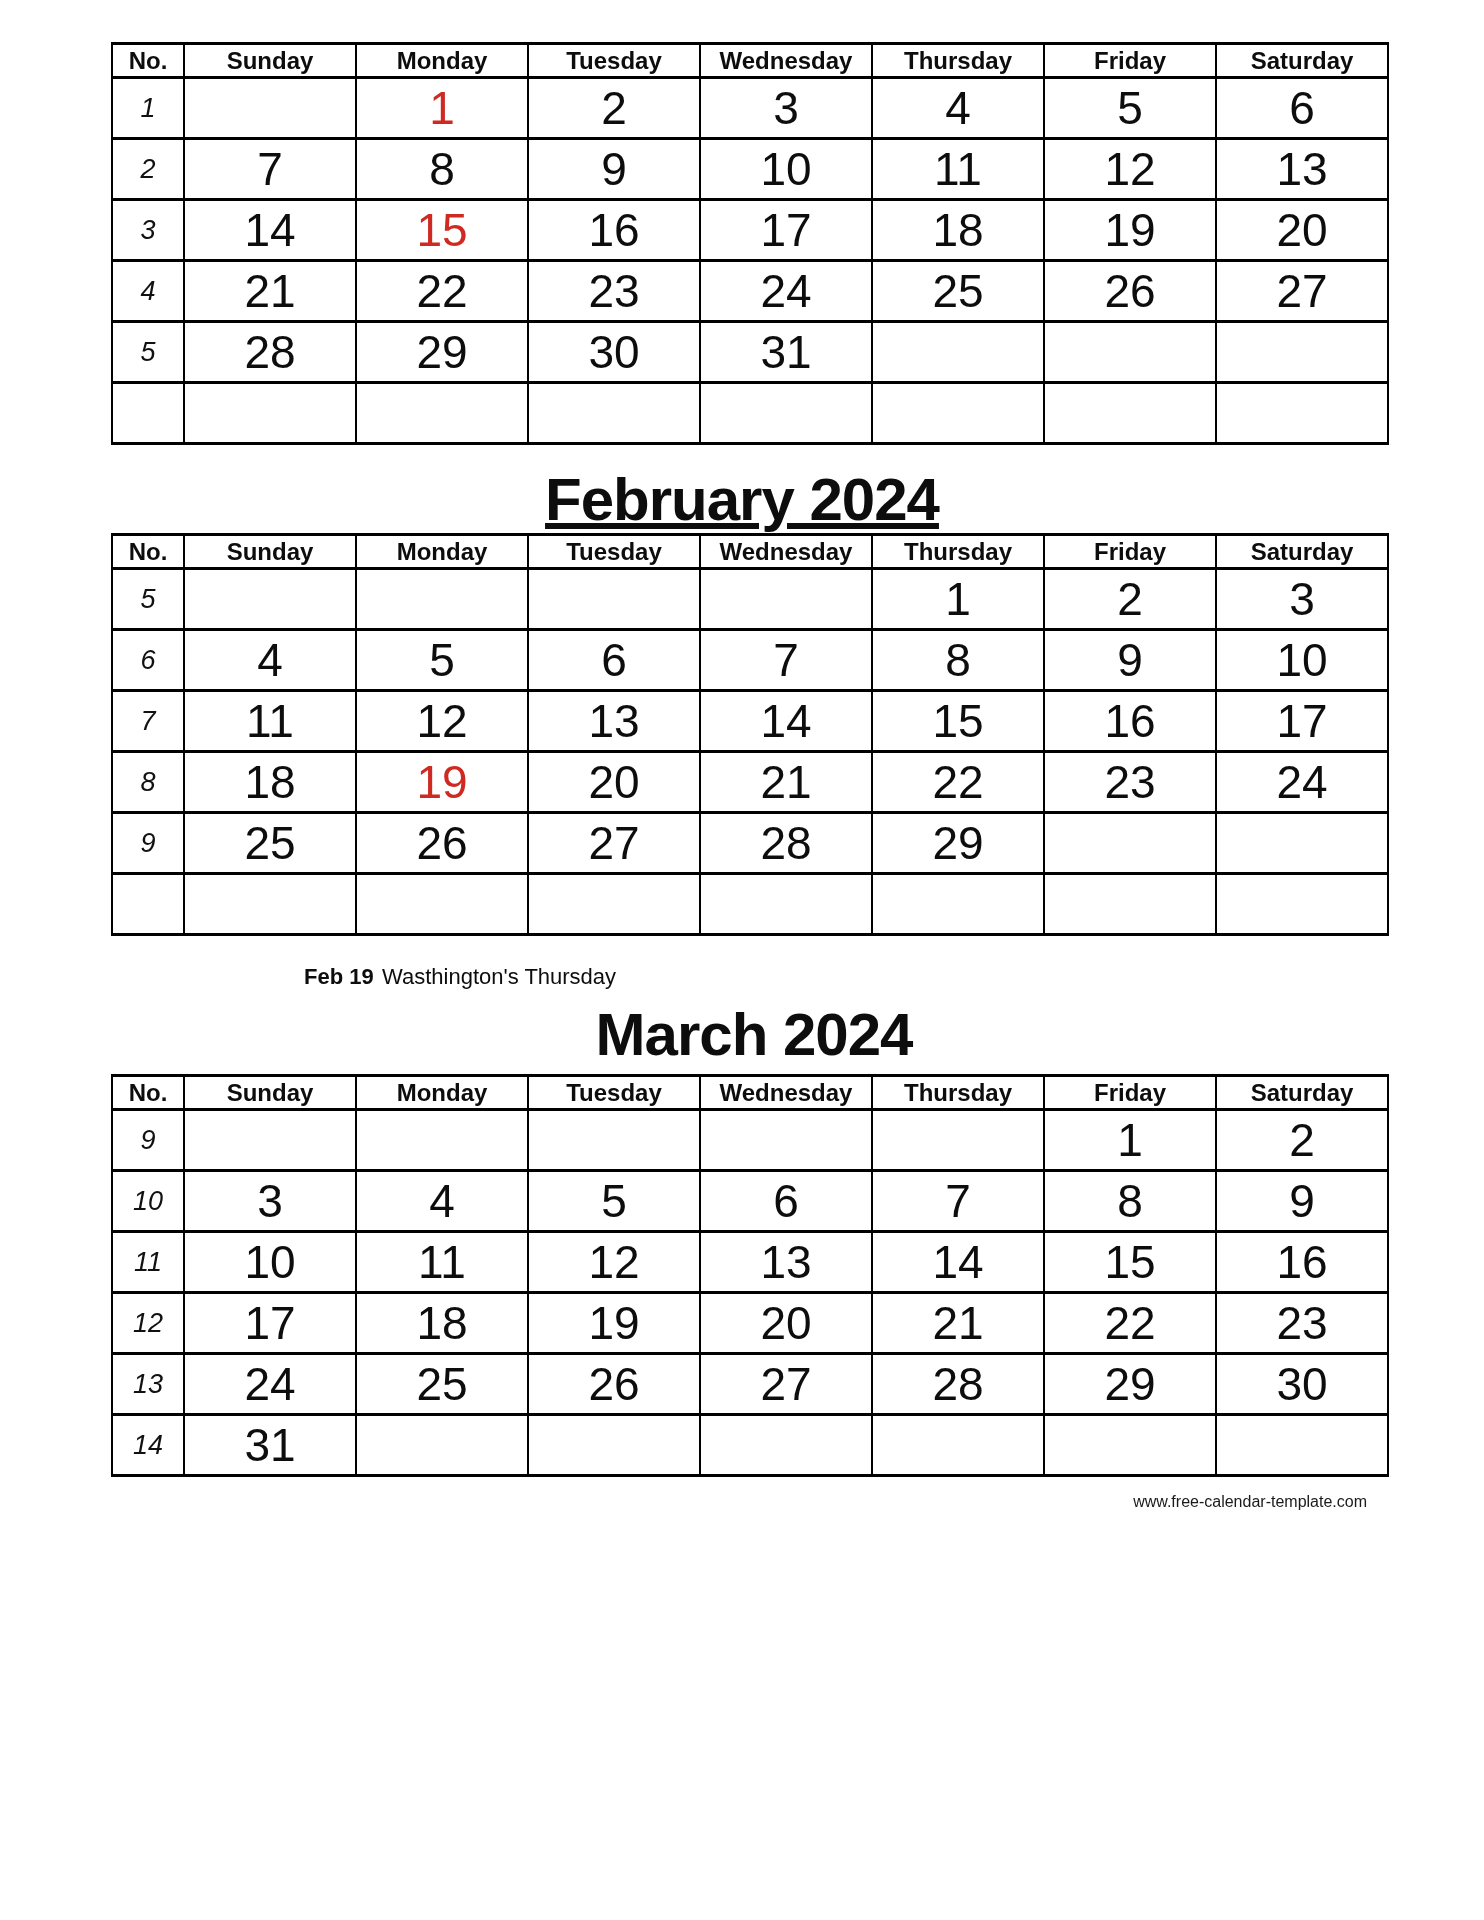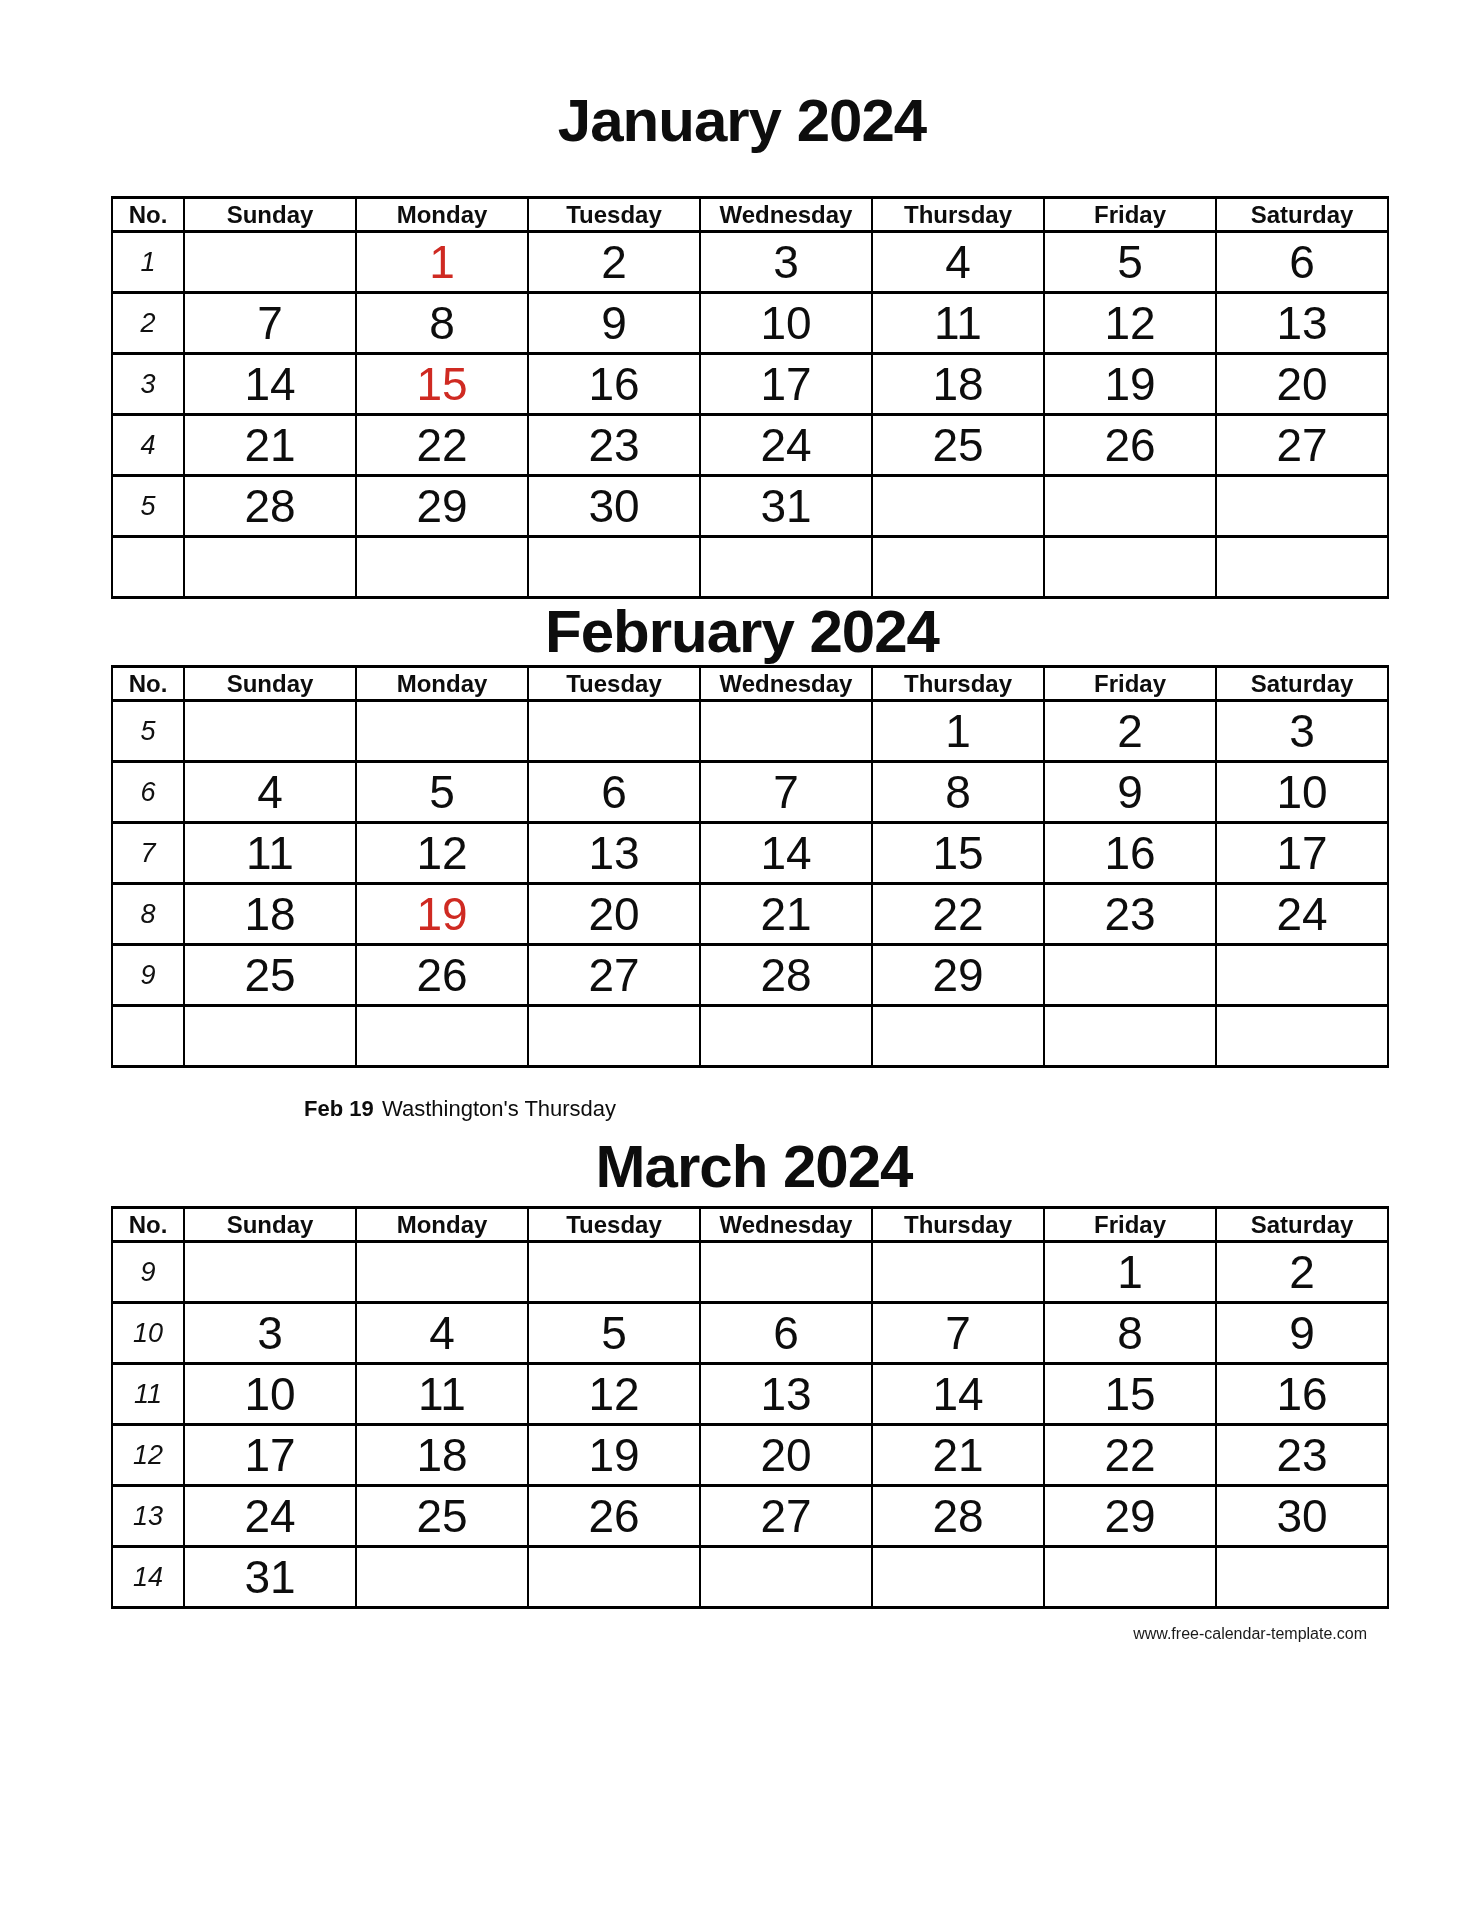--- a/index.html
+++ b/index.html
@@ -7,21 +7,21 @@
     width:1484px;height:1920px;background:#ffffff;color:#111;
     font-family:"Liberation Sans", sans-serif;
     -webkit-font-smoothing:antialiased;
     position:relative;overflow:hidden;
   }
   .month-title{
     height:66px;line-height:66px;text-align:center;
     font-size:60px;font-weight:bold;letter-spacing:-1px;color:#0d0d0d;
   }
   .month-0 .month-title{margin-top:88px;}
-  .month-1 .month-title{}
+  .month-1 .month-title{margin-top:22px;text-decoration:underline;}
   .month-2 .month-title{margin-top:12px;padding-left:24px;}
 
   table.cal{
     border-collapse:collapse;table-layout:fixed;
     margin-left:111px;width:1276px;
     border:2px solid #0f766e;
   }
   .month-0 table.cal{margin-top:42px;}
   .month-1 table.cal{margin-top:0px;}
   .month-2 table.cal{margin-top:6px;}
@@ -53,21 +53,20 @@
     width:1276px;margin-left:111px;margin-top:16px;
     text-align:right;padding-right:20px;box-sizing:border-box;
     font-size:16px;color:#1a1a1a;
   }
 </style>
 </head>
 <body>
 
 <div id="calendar-root">
     <section class="month month-0">
-      <div class="month-title">January 2024</div>
       <table class="cal">
         <colgroup>
           <col class="c-no">
           <col class="c-day">
           <col class="c-day">
           <col class="c-day">
           <col class="c-day">
           <col class="c-day">
           <col class="c-day">
           <col class="c-day">

